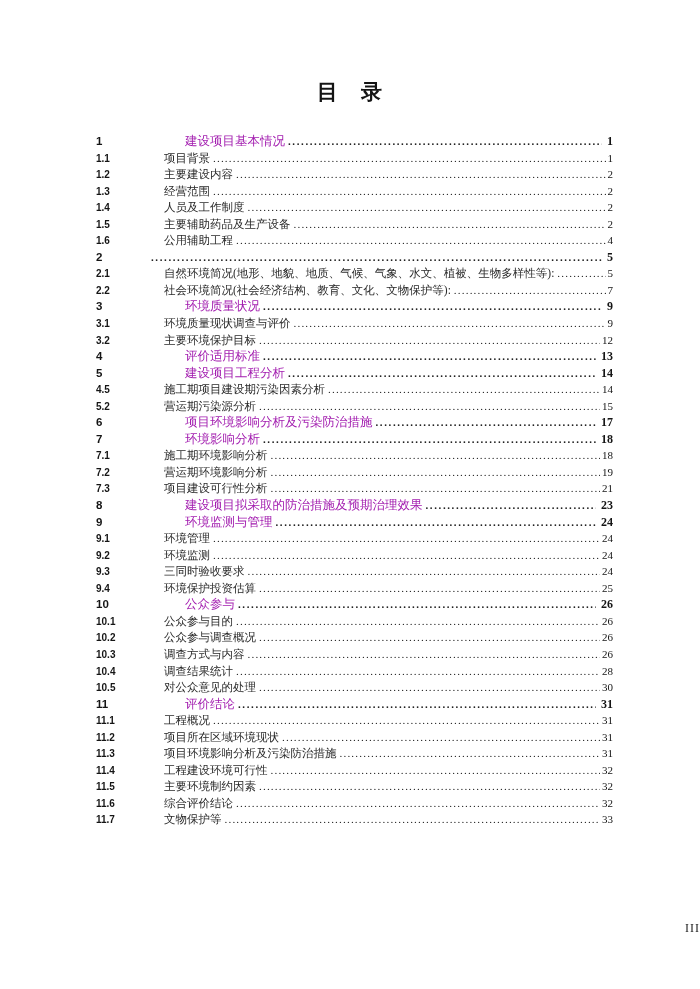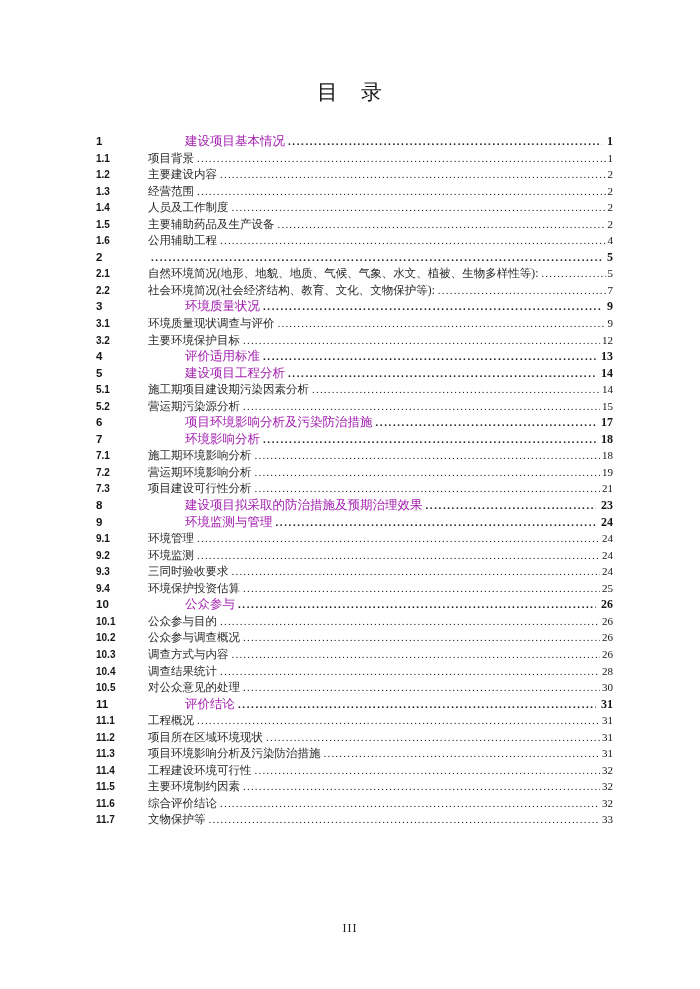--- a/index.html
+++ b/index.html
@@ -21,21 +21,21 @@
     background: #ffffff;
   }
   .doc-title {
     position: absolute;
     top: 78px;
     left: 0;
     right: 0;
     margin: 0;
     text-align: center;
     font-size: 21px;
-    font-weight: 400;
+    font-weight: 700;
     letter-spacing: 1px;
     color: #141414;
     font-family: "Liberation Serif", serif;
   }
   .toc {
     position: absolute;
     top: 132px;
     left: 96px;
     right: 87px;
   }
@@ -64,20 +64,21 @@
   .level-1 .title {
     font-weight: 400;
     font-size: 12.5px;
     color: #a21caf;
     margin-left: 37px;
   }
   .level-2 .title {
     font-weight: 400;
     font-size: 11.5px;
     color: #2a2a2a;
+    margin-left: 16px;
   }
   .leader {
     flex: 1 1 auto;
     overflow: hidden;
     margin: 0 2px 0 3px;
     color: #1a1a1a;
   }
   .leader::after {
     content: "..................................................................................................................................................................................................................................";
     font-size: 11px;
@@ -96,21 +97,21 @@
   .level-1 .pg {
     font-weight: 700;
     font-size: 12px;
     padding-left: 3px;
   }
   .footer {
     position: absolute;
     bottom: 53px;
     left: 0;
     right: 0;
-    text-align: center;
+    text-align: right;
     font-size: 12px;
     letter-spacing: 1px;
     color: #222222;
     font-family: "Liberation Serif", serif;
   }
 </style>
 </head>
 <body>
 
 <div class="page">
@@ -216,21 +217,21 @@
   </div>
 
   <div class="row level-1">
     <span class="num">5</span>
     <span class="title">建设项目工程分析</span>
     <span class="leader"></span>
     <span class="pg">14</span>
   </div>
 
   <div class="row level-2">
-    <span class="num">5.1</span>
+    <span class="num">4.5</span>
     <span class="title">施工期项目建设期污染因素分析</span>
     <span class="leader"></span>
     <span class="pg">14</span>
   </div>
 
   <div class="row level-2">
     <span class="num">5.2</span>
     <span class="title">营运期污染源分析</span>
     <span class="leader"></span>
     <span class="pg">15</span>

